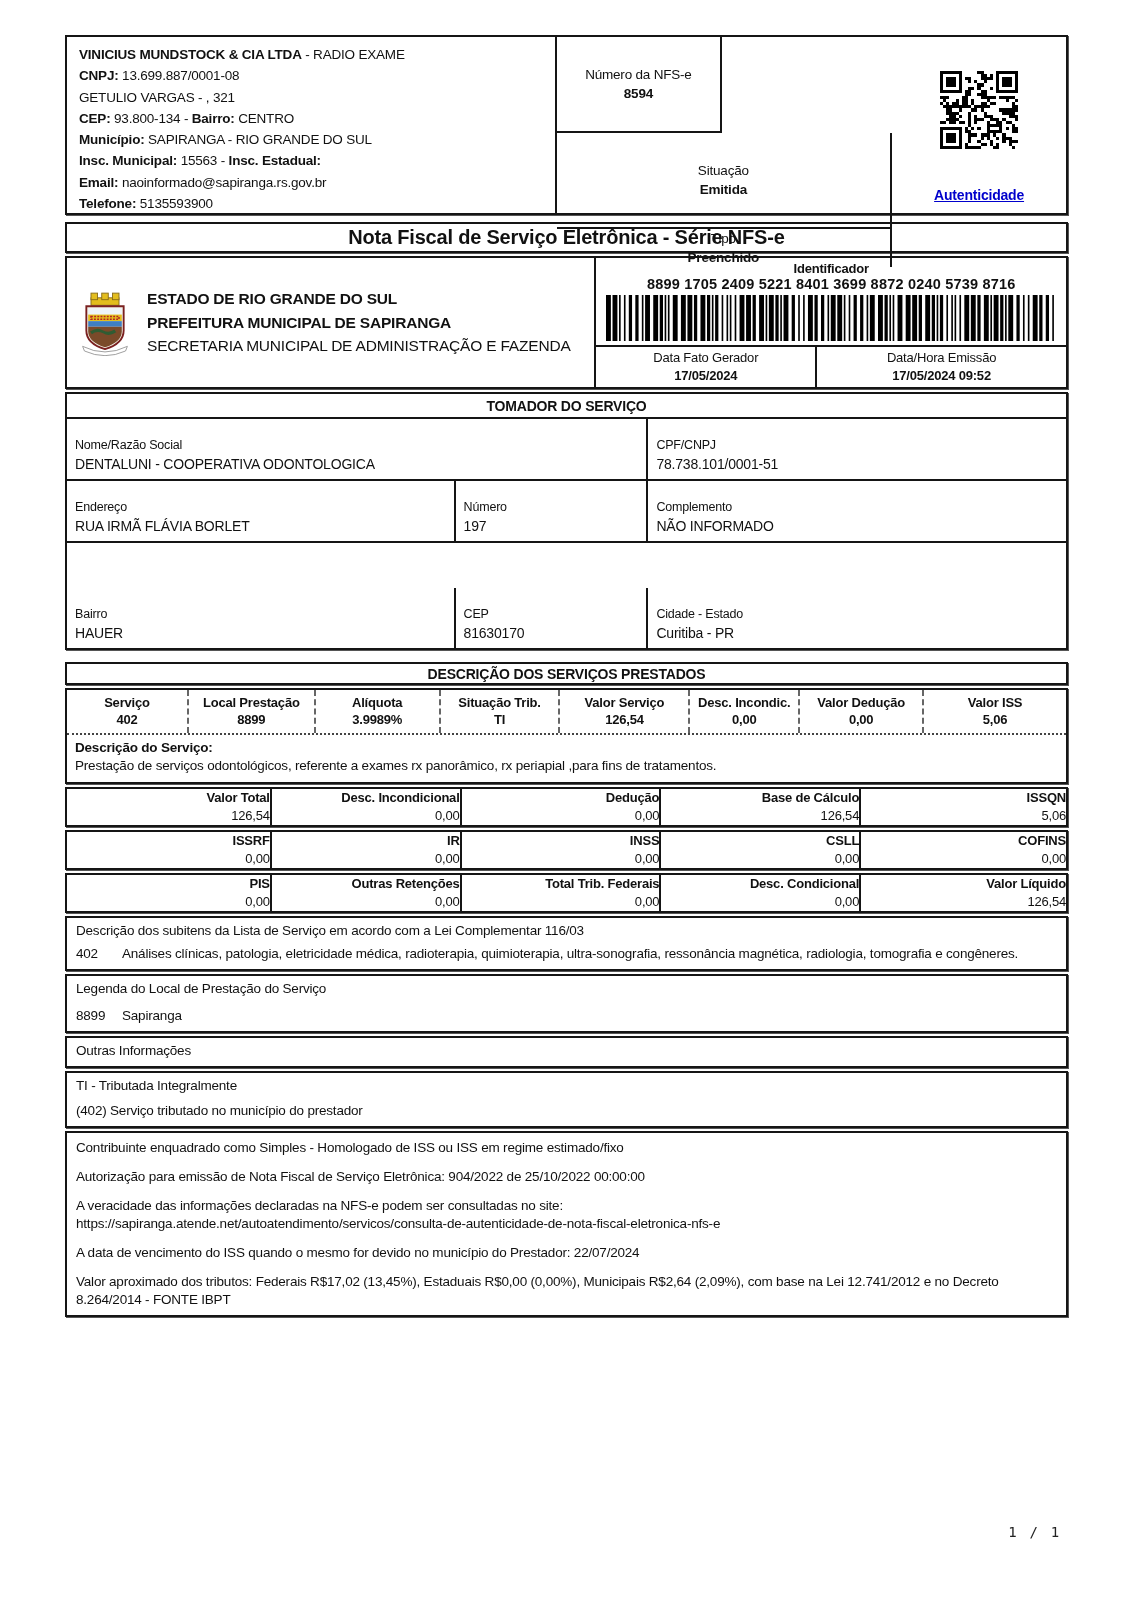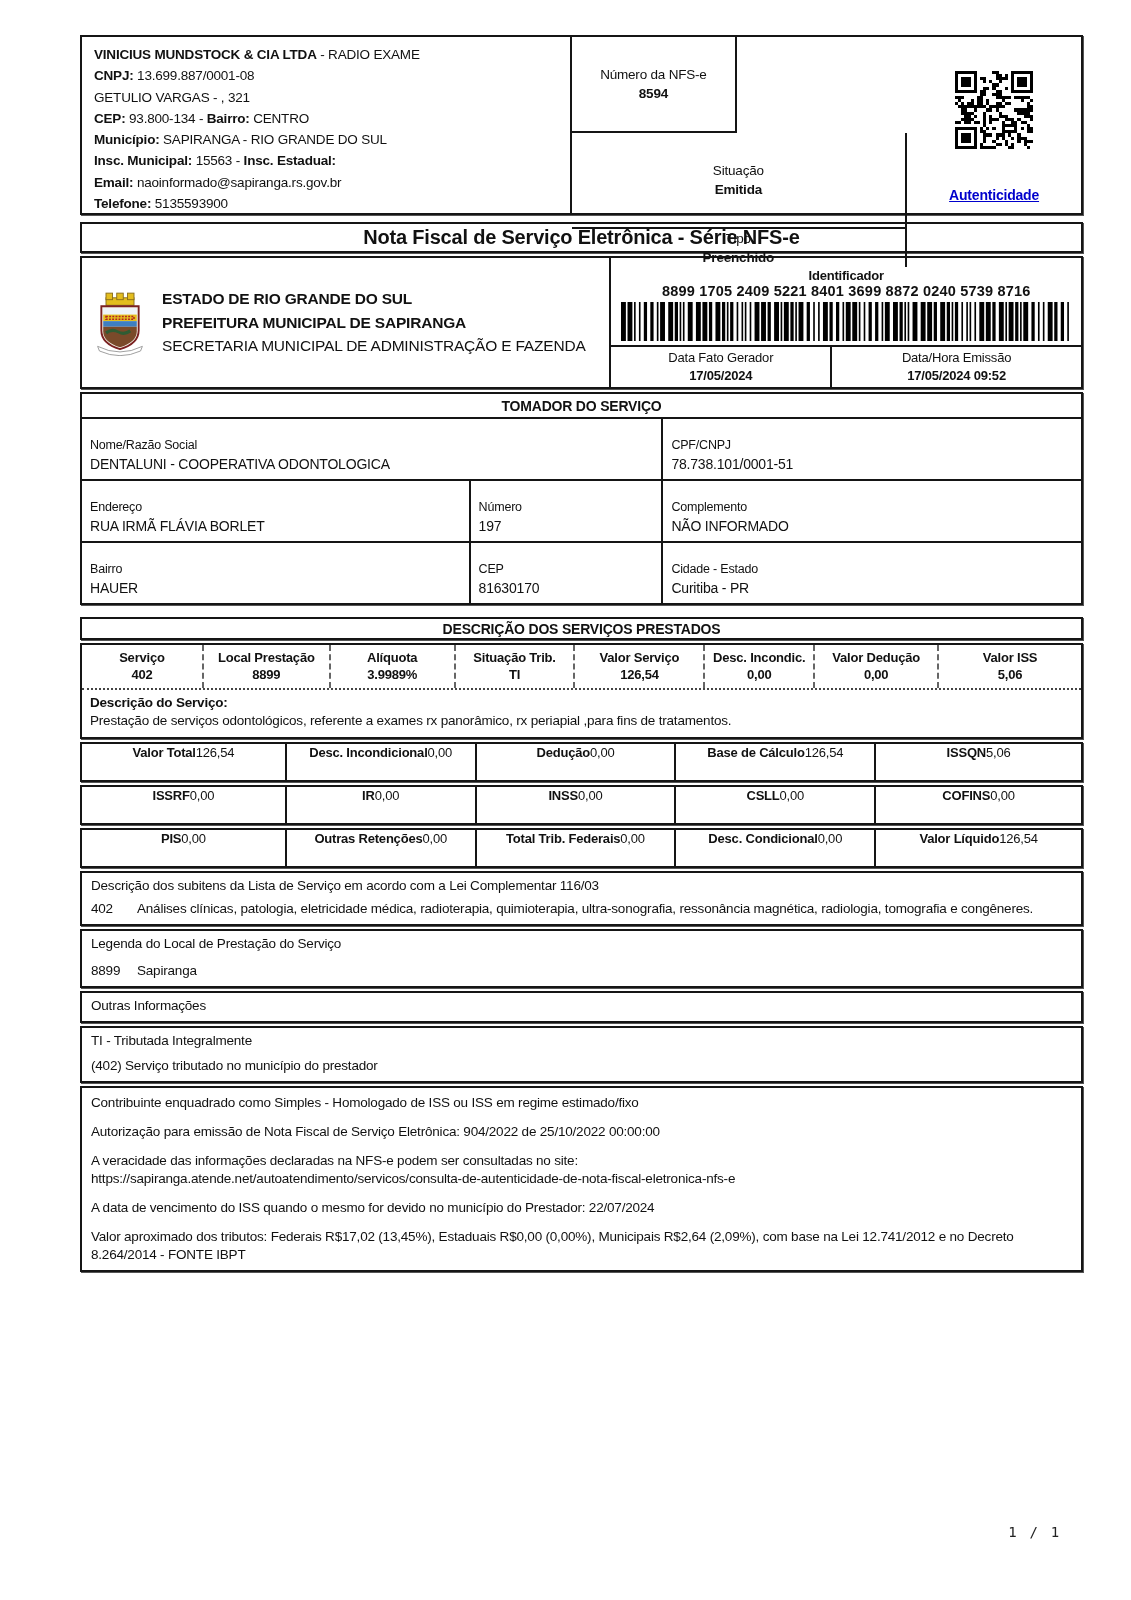--- a/index.html
+++ b/index.html
@@ -1,18 +1,18 @@
 <!DOCTYPE html>
 <html lang="pt-BR"><head>
 <meta charset="utf-8">
 <style>
   html,body{margin:0;padding:0;background:#e9e9e9;}
   .page{position:relative;width:1131px;height:1600px;background:#fff;margin:0 auto;
         font-family:"Liberation Sans",sans-serif;color:#111;letter-spacing:-0.2px;}
-  .doc{position:absolute;left:80px;top:35px;width:1003px;}
+  .doc{position:absolute;left:65px;top:35px;width:1003px;}
   .box{border:2px solid #151515;background:#fff;box-sizing:border-box;box-shadow:1px 1px 0 #555;}
   .b{font-weight:bold;}
 
   
   .header-grid{display:flex;height:180px;}
   .prov-box{width:49%;border-right:2px solid #151515;padding:7px 12px;box-sizing:border-box;
             font-size:13.5px;line-height:21.3px;overflow:hidden;}
   .mid{width:33.6%;display:flex;flex-direction:column;}
   .mid-col{display:flex;flex-direction:column;box-sizing:border-box;}
   .mid-col.first{width:49.4%;border-right:2px solid #151515;}
@@ -30,57 +30,57 @@
   .title-band{margin-top:7px;height:31px;display:flex;align-items:center;justify-content:center;
               font-size:20px;font-weight:bold;}
 
   
   .emit-section{margin-top:3px;display:flex;height:133px;}
   .emit-left{width:53%;border-right:2px solid #151515;box-sizing:border-box;display:flex;
              align-items:center;padding:8px 10px;}
   .crest{width:56px;height:66px;flex:0 0 auto;margin-right:14px;}
   .emit-lines{font-size:15.5px;line-height:23.5px;}
   .emit-right{flex:1;display:flex;flex-direction:column;}
-  .ident-label{text-align:center;font-size:13px;font-weight:bold;margin-top:10px;}
+  .ident-label{text-align:center;font-size:13px;font-weight:bold;margin-top:3px;}
   .ident-num{text-align:center;font-size:14.5px;font-weight:600;letter-spacing:0.2px;}
   .barcode-wrap{flex:1;padding:3px 10px 4px;display:flex;}
   .barcode-wrap svg{width:100%;height:100%;}
   .dates-row{height:40px;border-top:2px solid #151515;display:flex;}
   .date-cell{display:flex;flex-direction:column;justify-content:center;text-align:center;
              box-sizing:border-box;font-size:13px;line-height:18px;}
   .date-cell.first{width:47%;border-right:2px solid #151515;}
   .date-cell.second{flex:1;}
 
   
   .tomador{margin-top:3px;}
   .band{height:23px;display:flex;align-items:center;justify-content:center;
         font-size:14px;font-weight:bold;border-bottom:2px solid #151515;}
   .t-row{display:flex;border-bottom:2px solid #151515;}
-  .t-row:last-child{border-bottom:none;}
+  .t-row:last-child{border-bottom:none;margin-top:45px;}
   .t-cell{box-sizing:border-box;padding:17px 8px 5px;}
   .t-cell .lbl{font-size:12.5px;line-height:18px;}
   .t-cell .val{font-size:14px;line-height:20px;}
   .w58{width:58.2%;border-right:2px solid #151515;}
   .w39{width:38.9%;border-right:2px solid #151515;}
   .w19{width:19.3%;border-right:2px solid #151515;}
   .wrest{flex:1;}
 
   
   .svc-band{margin-top:12px;height:23px;display:flex;align-items:center;justify-content:center;
             font-size:14px;font-weight:bold;}
   .svc-box{margin-top:3px;}
   .svc-cols{display:flex;border-bottom:2px dotted #444;}
   .svc-col{box-sizing:border-box;text-align:center;padding:4px 2px 5px;font-size:13px;
            line-height:17px;font-weight:bold;border-right:2px dashed #666;}
   .svc-col:last-child{border-right:none;}
   .svc-desc{padding:4px 8px 7px;font-size:13.5px;line-height:18px;}
 
   
   .tot-row{margin-top:3px;display:flex;height:40px;}
-  .tot-cell{box-sizing:border-box;border-right:2px solid #151515;display:flex;flex-direction:row;
+  .tot-cell{box-sizing:border-box;border-right:2px solid #151515;display:flex;flex-direction:column;
             justify-content:center;text-align:right;font-size:13px;line-height:18px;}
   .tot-cell:last-child{border-right:none;}
   .tc0{width:20.5%;} .tc1{width:19%;} .tc2{width:20%;} .tc3{width:20%;} .tc4{flex:1;}
 
   
   .info-box{margin-top:3px;padding:4px 9px 6px;font-size:13.5px;line-height:18px;}
   .code-row{display:flex;margin-top:5px;}
   .code-row .code{width:46px;flex:0 0 auto;}
   .note-p{margin:11px 0 0;white-space:pre-line;}
   .note-p.first{margin-top:2px;}

